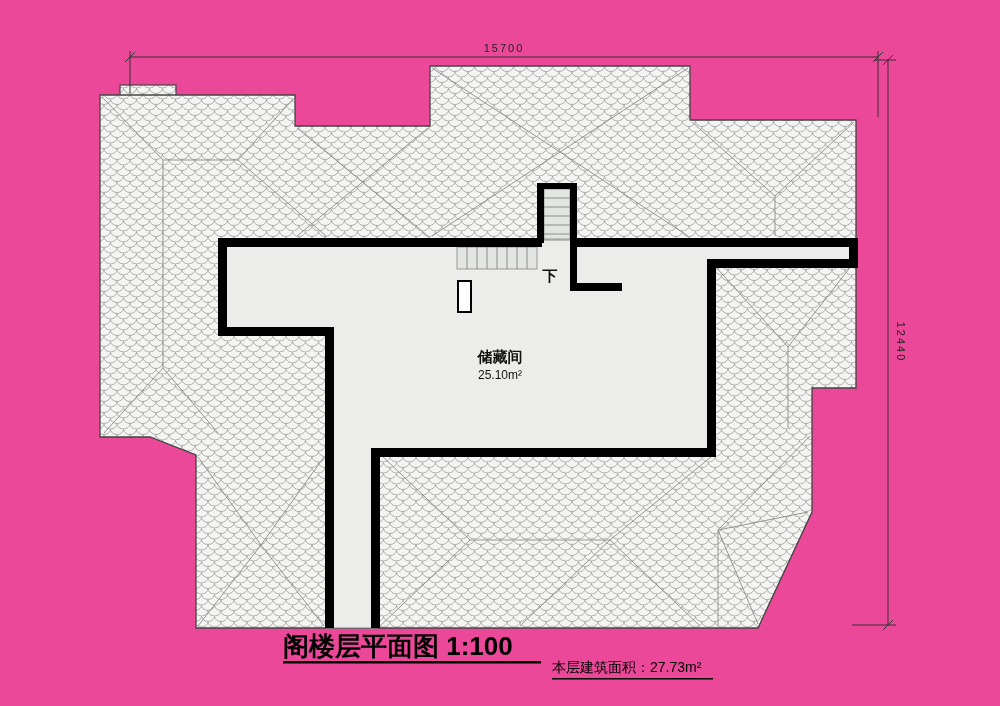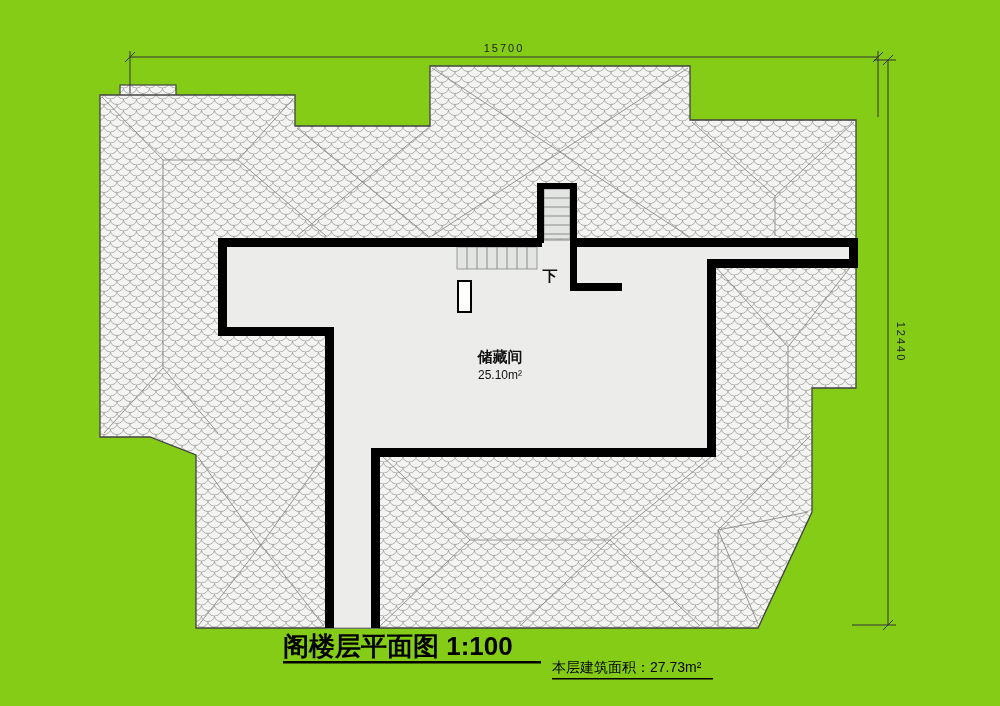--- a/index.html
+++ b/index.html
@@ -1,16 +1,16 @@
 <!DOCTYPE html>
 <html><head>
 <meta charset="utf-8">
 <style>
   html,body{margin:0;padding:0;background:#ffffff;}
-  .page{position:relative;width:1000px;height:706px;background:#84cc16;overflow:hidden;
+  .page{position:relative;width:1000px;height:706px;background:#ec4899;overflow:hidden;
         font-family:"Liberation Sans","DejaVu Sans",sans-serif;}
   .page svg{position:absolute;left:0;top:0;}
   text{font-family:"Liberation Sans","DejaVu Sans",sans-serif;fill:#111;}
   .dim-text{font-size:11px;letter-spacing:2px;fill:#222;}
   .room-name{font-size:15px;font-weight:bold;}
   .room-area{font-size:12px;}
   .stair-label{font-size:15px;font-weight:bold;}
   .title-text{font-size:26px;font-weight:bold;fill:#000;}
   .note-text{font-size:14px;fill:#000;}
 </style>

